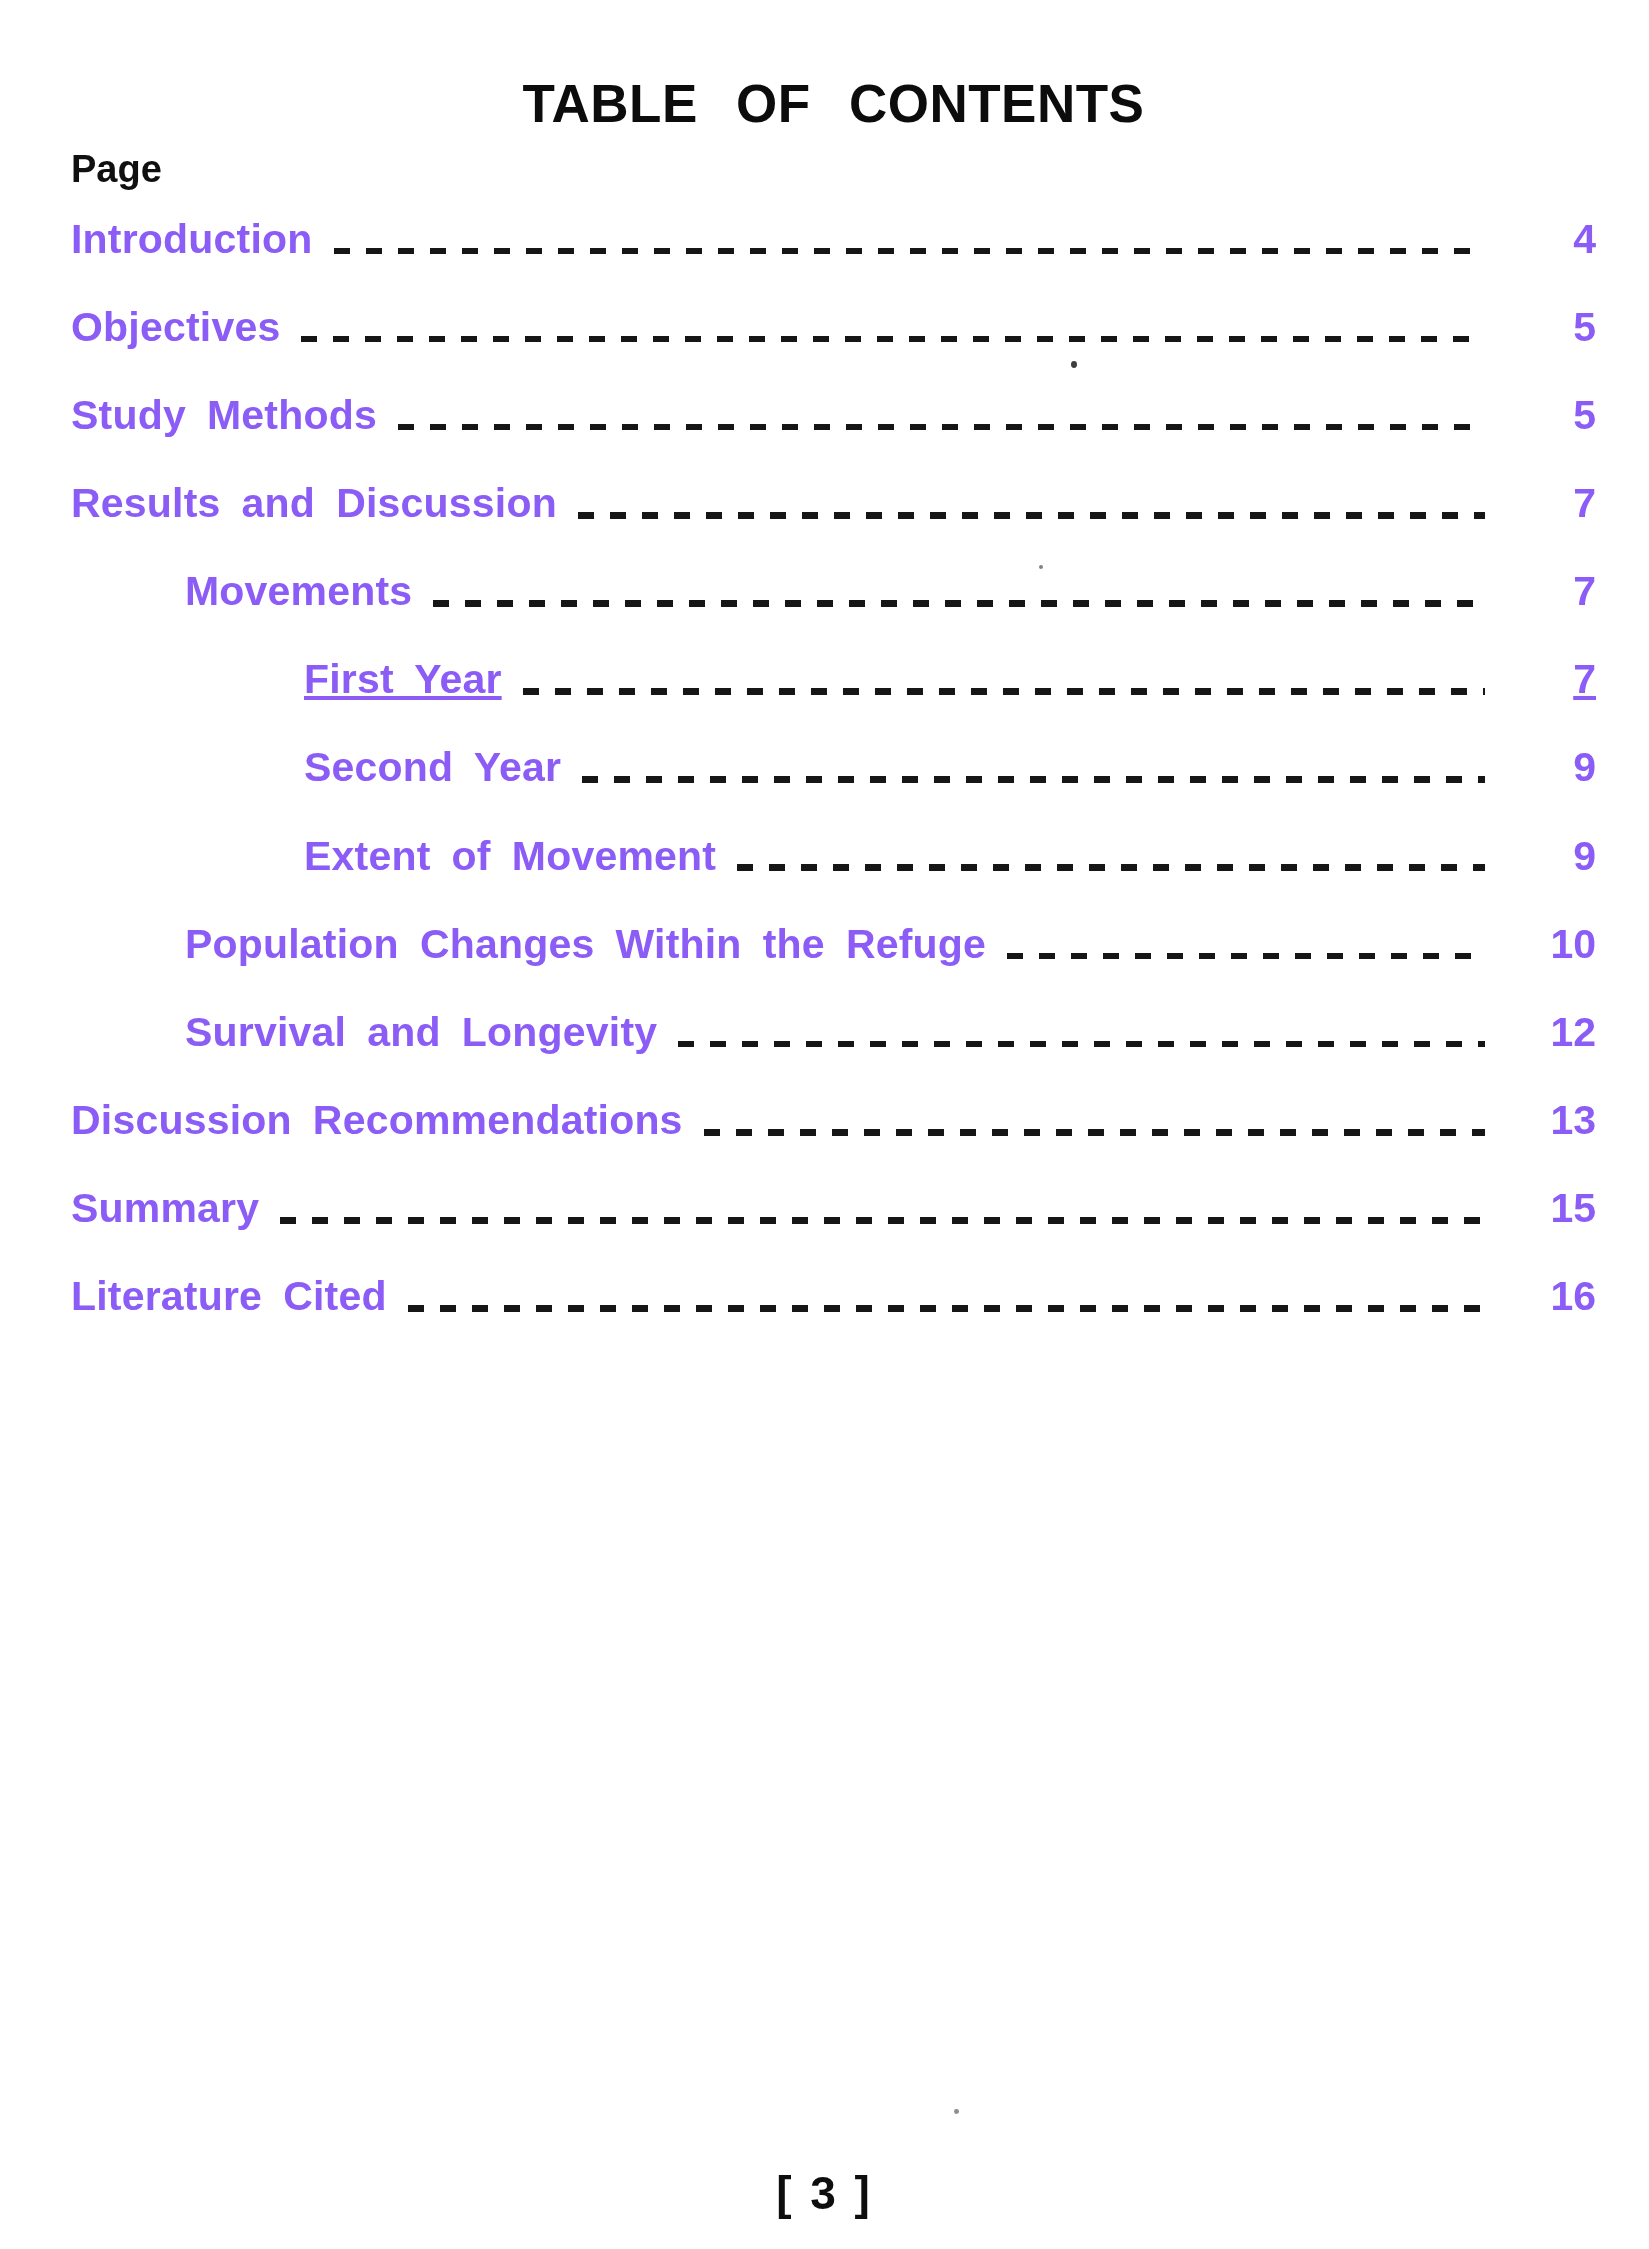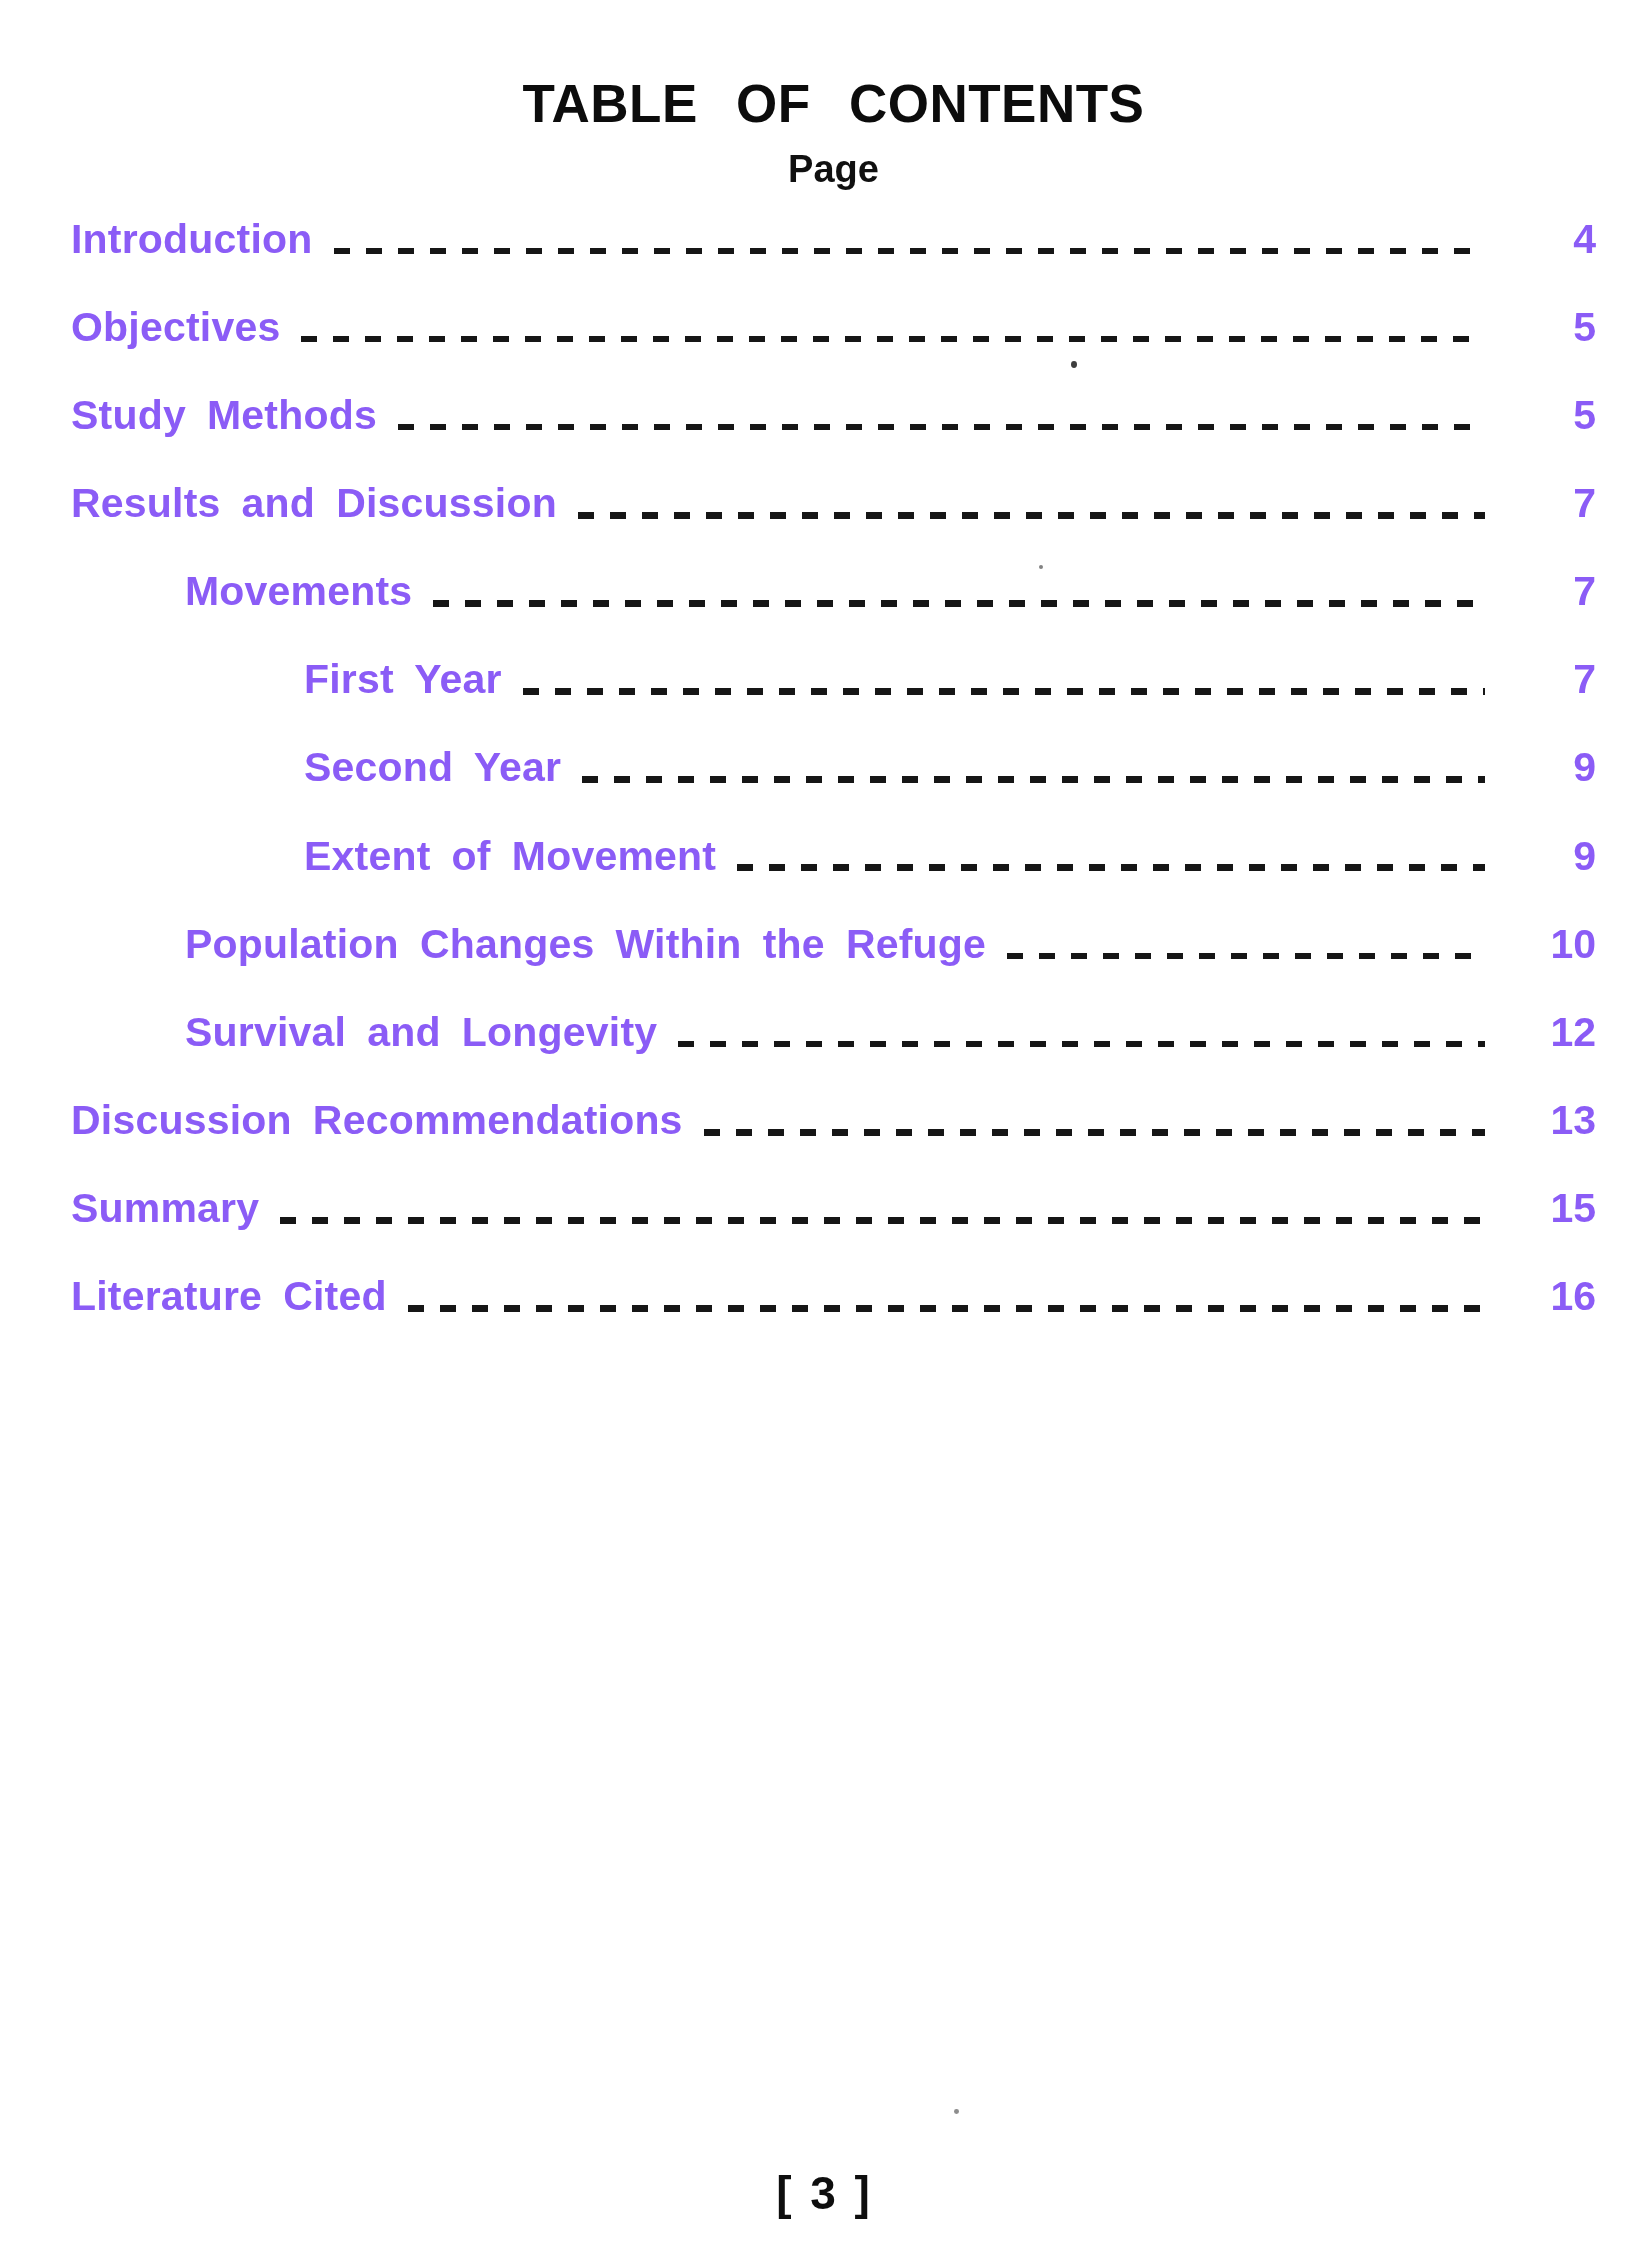--- a/index.html
+++ b/index.html
@@ -23,21 +23,21 @@
     text-align: center;
     font-size: 53px;
     font-weight: 800;
     letter-spacing: 0.5px;
     word-spacing: 23px;
     line-height: 1.25;
     color: #0c0c0c;
     margin-top: 46px;
   }
   .page-col-header {
-    text-align: center;
+    text-align: left;
     font-size: 38px;
     font-weight: 700;
     margin-top: 12.4px;
     line-height: 1.0;
     color: #101010;
   }
   .toc {
     margin-top: 28px;
   }
   .toc-row {
@@ -45,21 +45,21 @@
     align-items: flex-end;
     margin-bottom: 41px;
     font-size: 41px;
     font-weight: 700;
     line-height: 1.15;
     white-space: nowrap;
     color: #8b5cf6;
   }
   .indent-1 { padding-left: 114px; }
   .indent-2 { padding-left: 233px; }
-  .gap-10 { margin-top: 4.8px; }
+  .gap-10 { margin-top: 4.8px; text-decoration: underline; }
   .gap-25 { margin-top: 12px; }
   .gap-55 { margin-top: 26px; }
   .gap-65 { margin-top: 31px; }
   .toc-label {
     word-spacing: 9.5px;
     letter-spacing: 0.2px;
   }
   .leader {
     flex: 1 1 auto;
     height: 6.7px;

